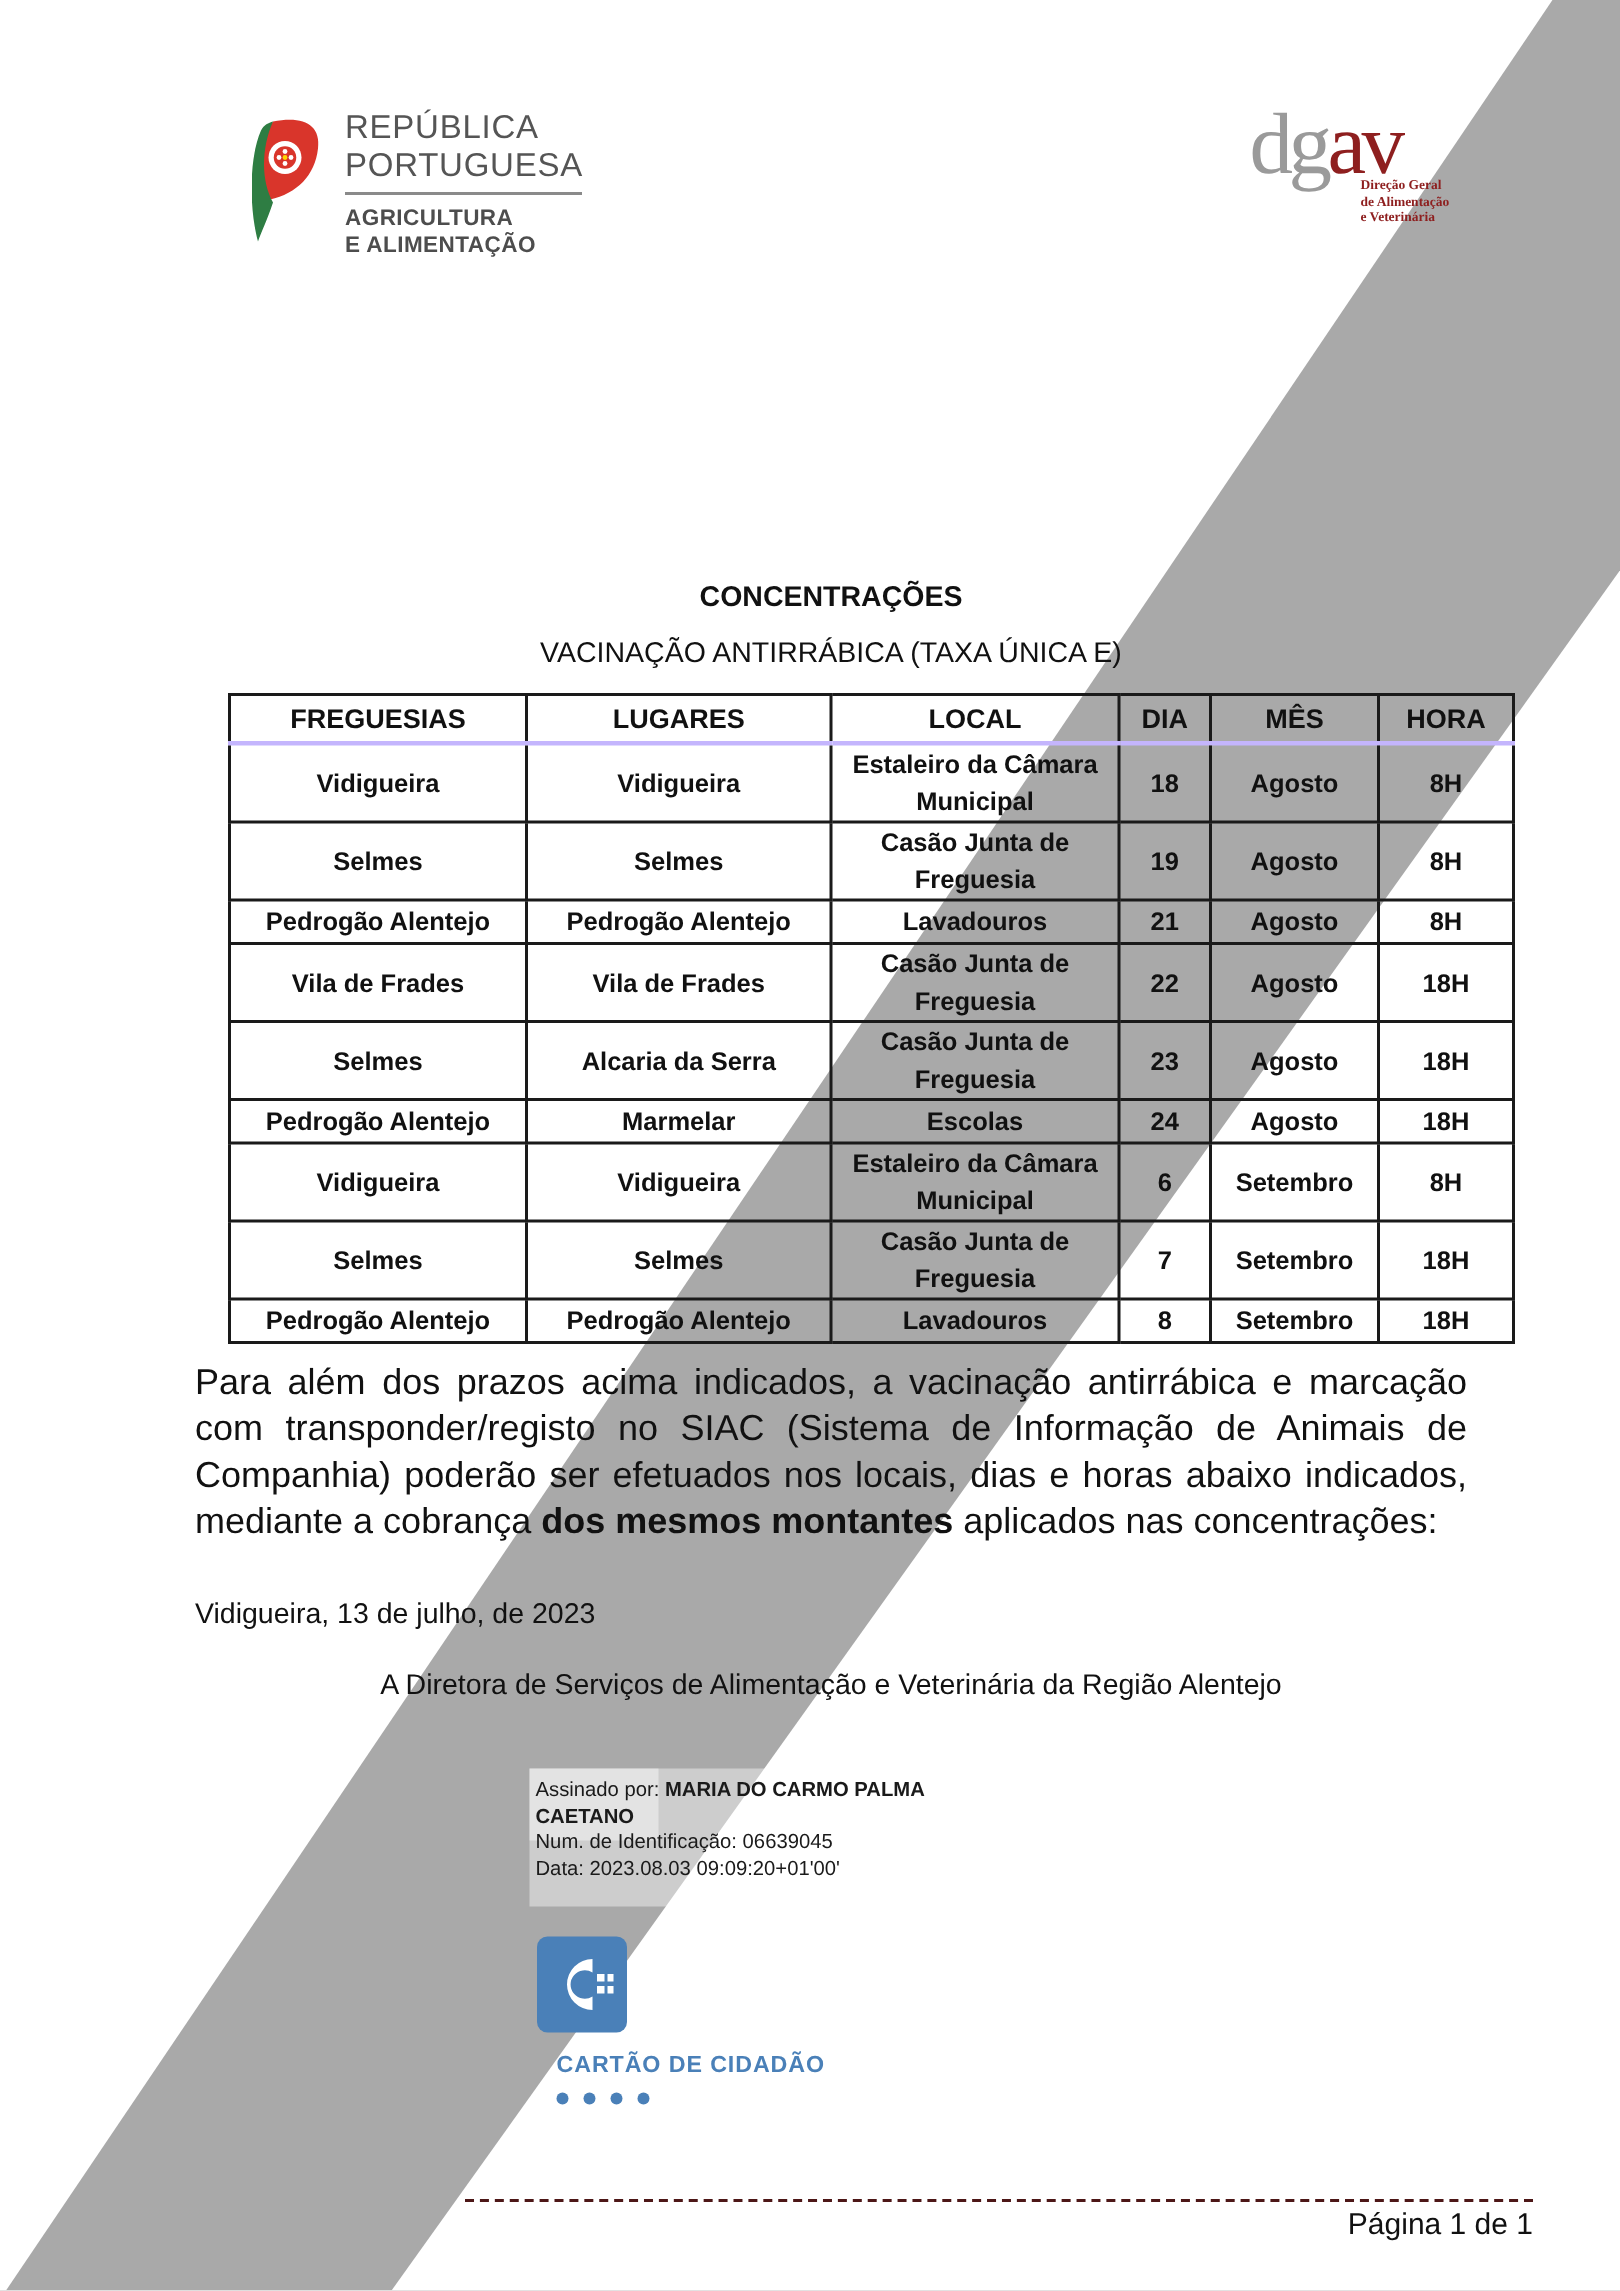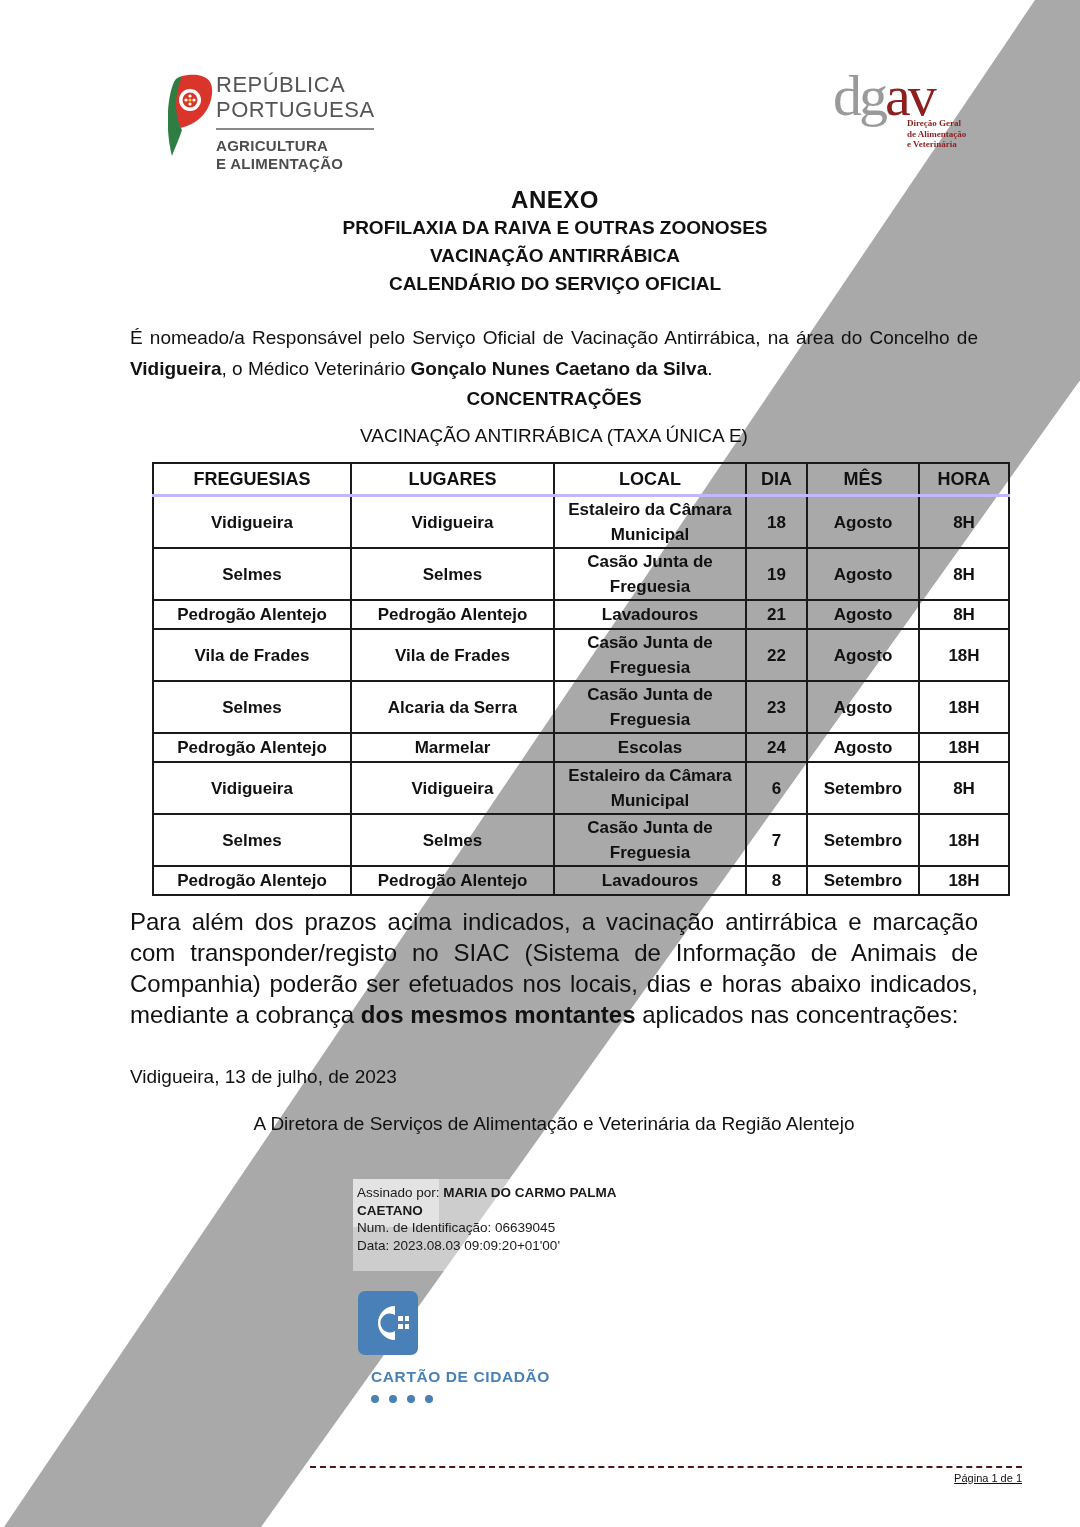--- a/index.html
+++ b/index.html
@@ -10,21 +10,21 @@
   }
   
   .band{
     position:absolute;inset:0;z-index:0;background:#a9a9a9;
     clip-path:polygon(95.83% 0%, 100% 0%, 100% 24.9%, 24.17% 100%, 0.37% 100%);
   }
   .overlay{position:absolute;z-index:1;}
   .content{position:absolute;z-index:2;}
 
   
-  .gov{left:168px;top:72px;display:flex;align-items:flex-start;}
+  .gov{left:168px;top:72px;display:flex;gap:14px;align-items:center;}
   .gov-text{color:#4d4d4d;}
   .gov-rep{font-size:22px;line-height:25px;letter-spacing:0.5px;color:#555;}
   .gov-rule{border-top:2px solid #8a8a8a;margin:6px 0 7px 0;width:158px;}
   .gov-dept{font-size:15px;font-weight:bold;line-height:18px;color:#4d4d4d;letter-spacing:0.3px;}
 
   
   .dgav{left:833px;top:66px;width:170px;font-family:Liberation Serif, serif;}
   .dgav-word{font-size:58px;font-weight:500;letter-spacing:-3px;line-height:60px;}
   .dgav-dg{color:#9a9a9a;}
   .dgav-av{color:#8e1f1f;}
@@ -63,21 +63,21 @@
   
   .cc{left:358px;top:1291px;display:flex;align-items:flex-start;flex-direction:column;}
   .cc-square{width:60px;height:64px;border-radius:7px;background:#4a80b8;
     display:flex;align-items:center;justify-content:center;}
   .cc-textcol{margin-left:13px;padding-top:13px;}
   .cc-text{color:#4a80b8;font-size:15.5px;font-weight:bold;letter-spacing:0.6px;}
   .cc-dots{margin-top:9px;display:flex;gap:10px;}
   .cc-dot{width:8px;height:8px;border-radius:50%;background:#4a80b8;}
 
   .foot-line{left:310px;top:1466px;width:712px;border-top:2px dashed #4d1717;height:0;}
-  .foot-text{left:310px;top:1472px;width:712px;text-align:right;font-size:11px;text-decoration:underline;}
+  .foot-text{left:310px;top:1472px;width:712px;text-align:right;font-size:20px;}
 </style>
 </head>
 <body>
 
 <div class="page">
 
   <div class="band"></div>
 
   <div class="content gov">
     <span>
@@ -106,30 +106,21 @@
     <div class="dgav-word">
       <span class="dgav-dg">dg</span><span class="dgav-av">av</span>
     </div>
     <div class="dgav-sub">
       <div>Direção Geral</div>
       <div>de Alimentação</div>
       <div>e Veterinária</div>
     </div>
   </div>
 
-  <div class="content title-block">
-    <div class="title-anexo">ANEXO</div>
-    <div class="title-line">PROFILAXIA DA RAIVA E OUTRAS ZOONOSES</div>
-    <div class="title-line">VACINAÇÃO ANTIRRÁBICA</div>
-    <div class="title-line">CALENDÁRIO DO SERVIÇO OFICIAL</div>
-  </div>
-
-  <div class="content intro">
-    <span>É nomeado/a Responsável pelo Serviço Oficial de Vacinação Antirrábica, na área do Concelho de </span><b>Vidigueira</b><span>, o Médico Veterinário </span><b>Gonçalo Nunes Caetano da Silva</b><span>.</span>
-  </div>
+
 
   <div class="content concent">CONCENTRAÇÕES</div>
   <div class="content subhead">VACINAÇÃO ANTIRRÁBICA (TAXA ÚNICA E)</div>
 
   <div class="content tbl-wrap">
     <table>
       <colgroup>
         <col style="width:198px">
           <col style="width:203px">
           <col style="width:192px">

